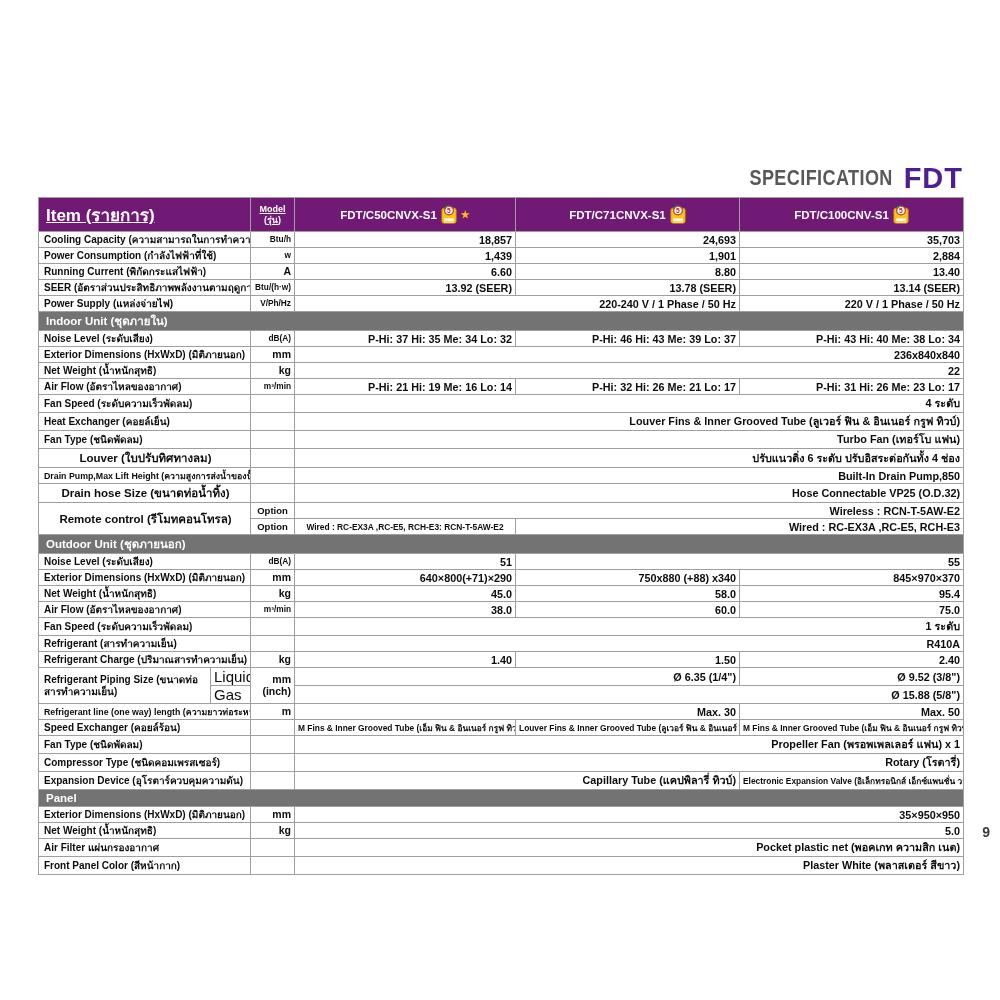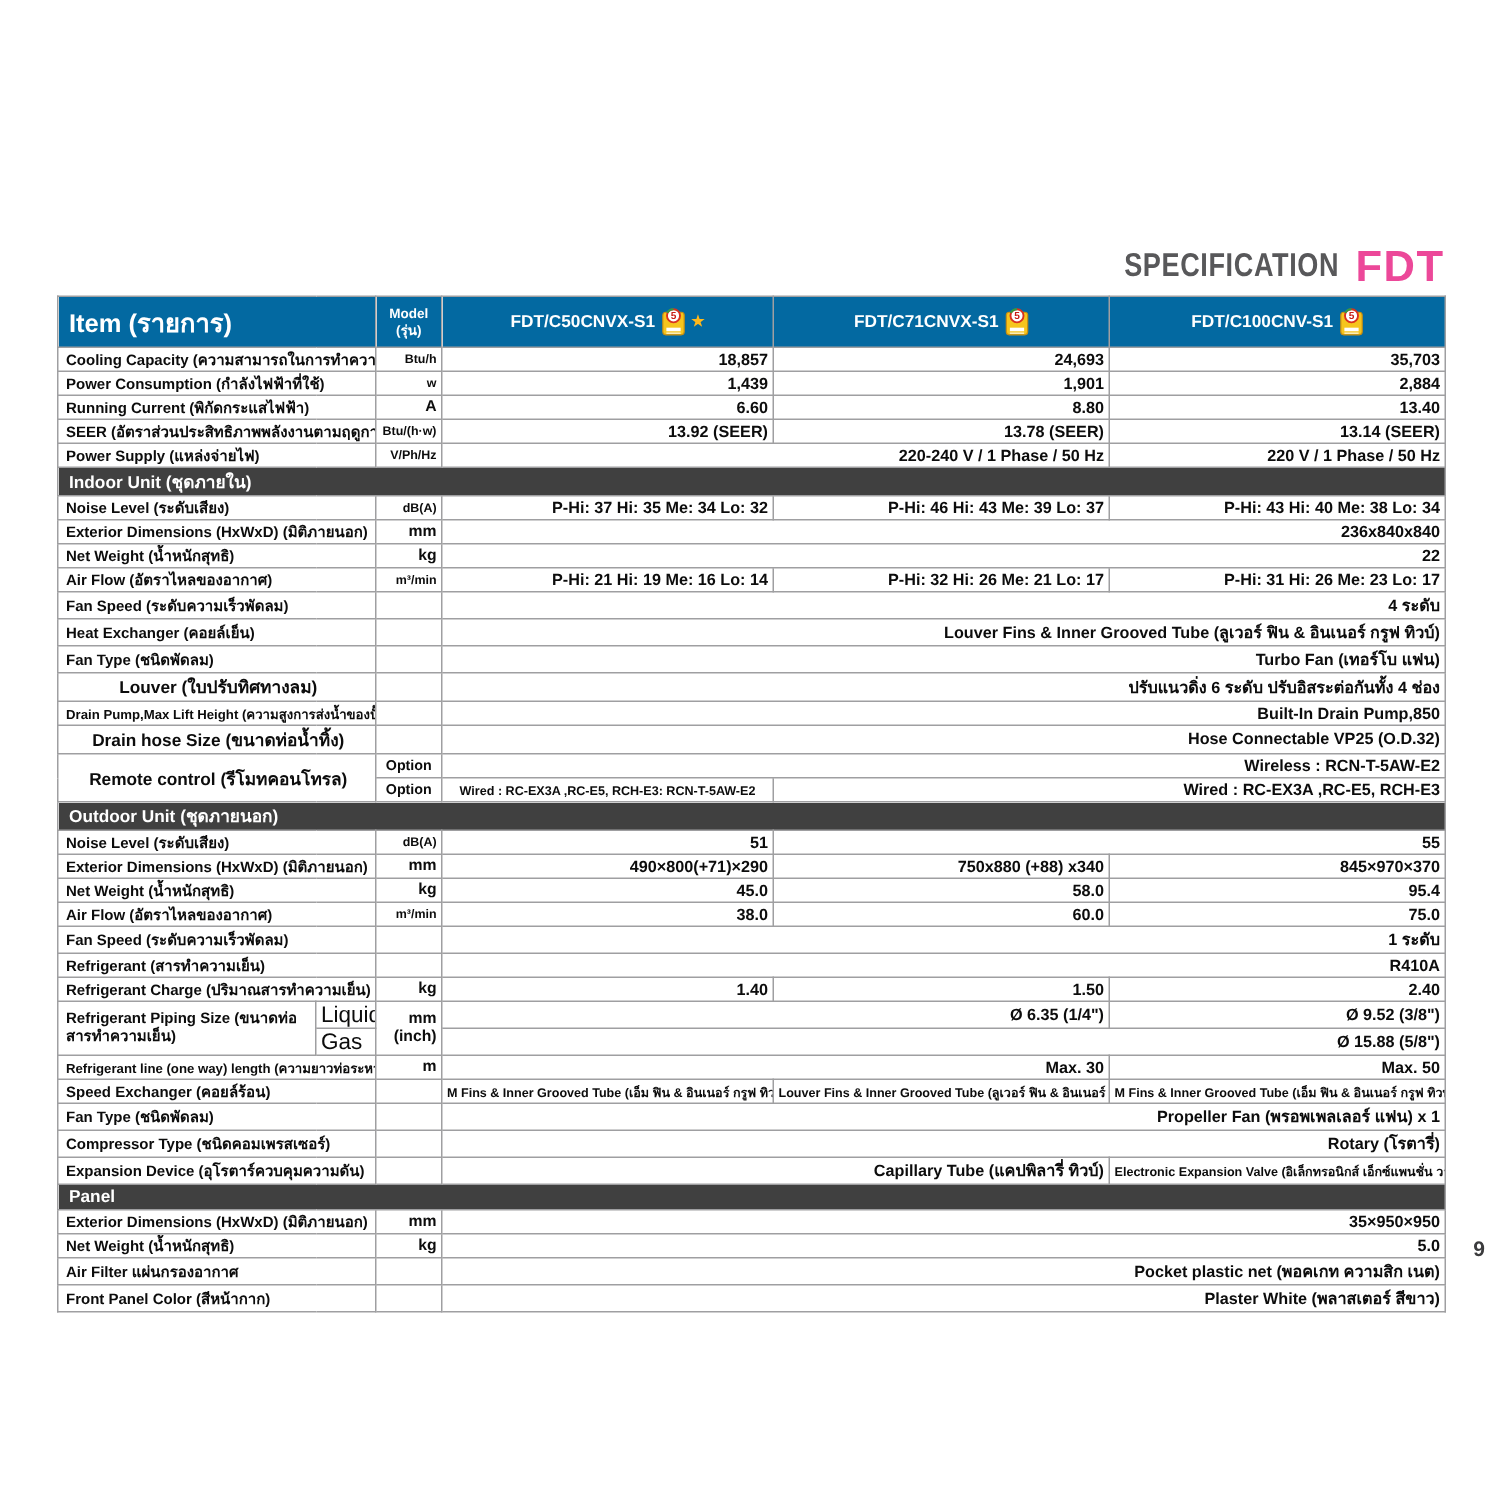--- a/index.html
+++ b/index.html
@@ -2,34 +2,34 @@
 <html><head>
 <meta charset="utf-8">
 <style>
   html,body{margin:0;padding:0;background:#ffffff;}
   body{width:1000px;height:1000px;font-family:"Liberation Sans",sans-serif;position:relative;}
   .page{position:absolute;inset:0;background:#fff;}
 
   
   .title-bar{position:absolute;top:162px;right:37px;white-space:nowrap;}
   .t-spec{display:inline-block;font-size:22px;font-weight:700;color:#58585a;letter-spacing:0.5px;transform:scaleX(0.82);transform-origin:right center;vertical-align:baseline;}
-  .t-fdt{display:inline-block;font-size:29px;font-weight:700;color:#ec4899;letter-spacing:1px;margin-left:6px;vertical-align:-3px;}
+  .t-fdt{display:inline-block;font-size:29px;font-weight:700;color:#4c1d95;letter-spacing:1px;margin-left:6px;vertical-align:-3px;}
 
   
   table.spec{position:absolute;top:197px;left:38px;width:925px;border-collapse:collapse;table-layout:fixed;}
   table.spec th,table.spec td{border:1px solid #9f9fa1;overflow:hidden;}
-  thead th{background:#0369a1;color:#fff;height:33px;padding:0;}
+  thead th{background:#701a75;color:#fff;height:33px;padding:0;text-decoration:underline;}
   .h-item{text-align:left;font-size:17px;font-weight:700;padding-left:7px;}
   .h-model{font-size:9px;line-height:1.15;font-weight:700;text-align:center;}
   .h-col{font-size:11.5px;font-weight:700;text-align:center;}
   .h-col-inner{display:inline-flex;align-items:center;gap:4px;}
   .star{color:#FFB81C;font-size:10px;line-height:1;}
 
   tbody td{height:15px;padding:0 3px;color:#0c0c0c;background:#fff;}
-  td.section{background:#404040;color:#fff;font-size:11.5px;font-weight:700;text-align:left;padding-left:7px;height:16px;}
+  td.section{background:#737373;color:#fff;font-size:11.5px;font-weight:700;text-align:left;padding-left:7px;height:16px;}
   td.item{text-align:left;font-size:10px;font-weight:700;padding-left:5px;white-space:nowrap;}
   td.item-lg{font-size:11.5px;text-align:center;}
   td.item-sm{font-size:8.8px;}
   td.wrap{white-space:normal;line-height:1.15;}
   td.sub{font-size:15px;font-weight:400;}
   td.unit{text-align:right;font-size:8.3px;font-weight:700;line-height:1.05;}
   td.unit-lg{font-size:10.5px;}
   td.opt{text-align:center;font-size:9.5px;font-weight:700;}
   td.val{text-align:right;font-size:10.8px;font-weight:700;white-space:nowrap;}
   td.val-sm{text-align:center;font-size:8.4px;font-weight:700;white-space:nowrap;}
@@ -214,21 +214,21 @@
         </tr>
         <tr>
           <td colspan="2" class="item">Noise Level (ระดับเสียง)</td>
           <td class="unit">dB(A)</td>
           <td class="val">51</td>
           <td colspan="2" class="val">55</td>
         </tr>
         <tr>
           <td colspan="2" class="item">Exterior Dimensions (HxWxD) (มิติภายนอก)</td>
           <td class="unit unit-lg">mm</td>
-          <td class="val">490×800(+71)×290</td>
+          <td class="val">640×800(+71)×290</td>
           <td class="val">750x880 (+88) x340</td>
           <td class="val">845×970×370</td>
         </tr>
         <tr>
           <td colspan="2" class="item">Net Weight (น้ำหนักสุทธิ)</td>
           <td class="unit unit-lg">kg</td>
           <td class="val">45.0</td>
           <td class="val">58.0</td>
           <td class="val">95.4</td>
         </tr>

